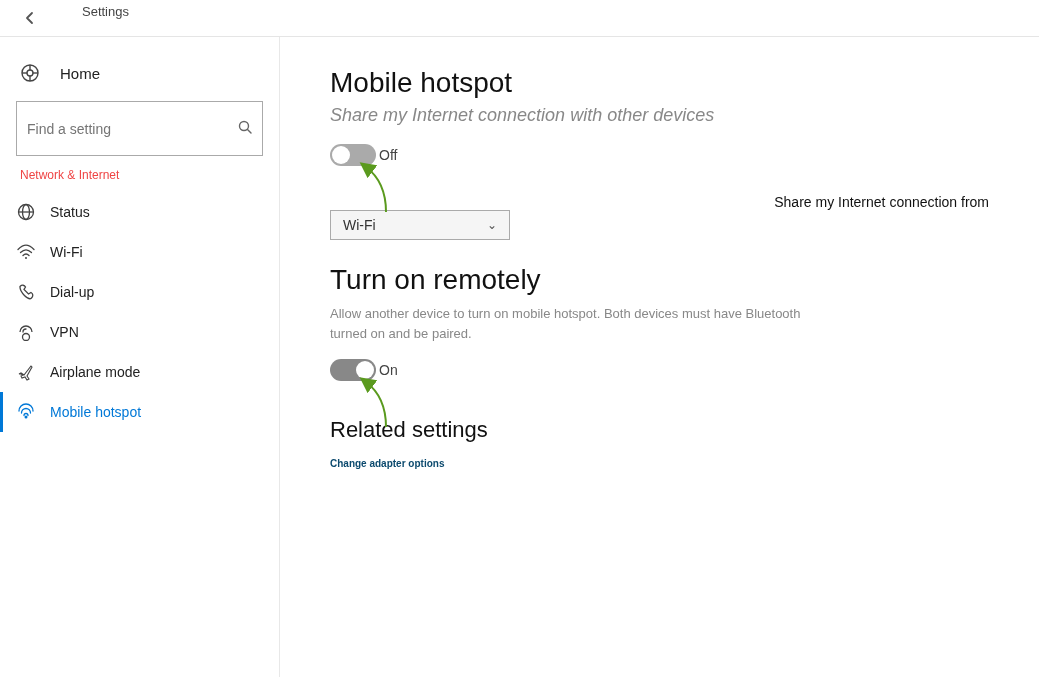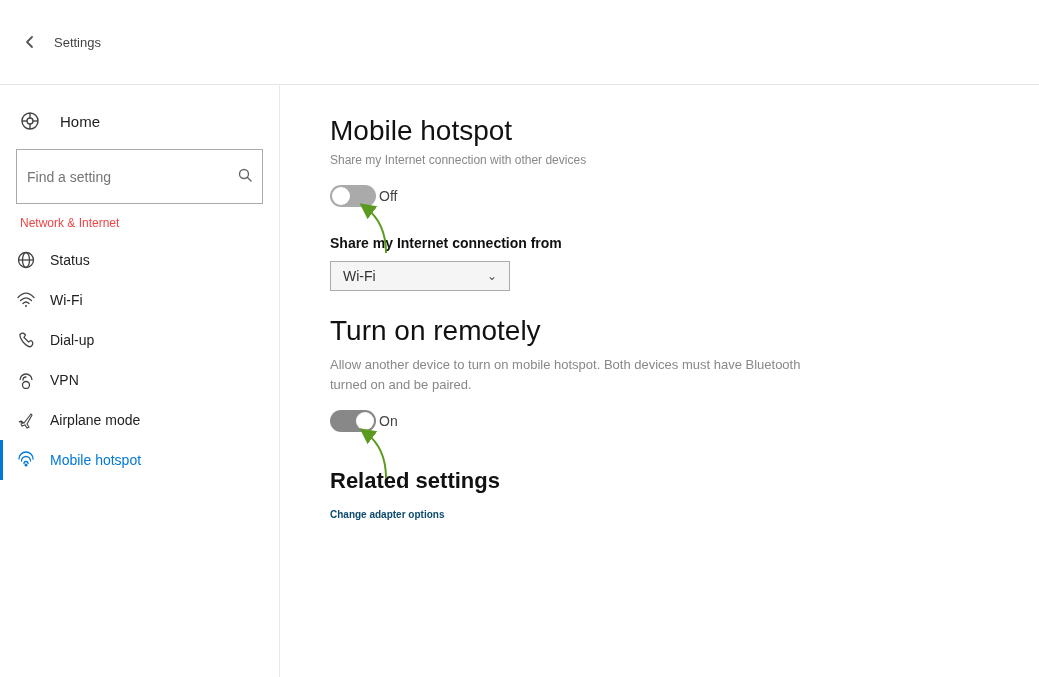--- a/index.html
+++ b/index.html
@@ -9,24 +9,25 @@
       color: #222;
       width: 1039px;
       min-height: 677px;
       display: flex;
       flex-direction: column;
     }
 
     
     .top-bar {
       display: flex;
-      align-items: center;
-      padding: 28px 16px;
+      align-items: flex-start;
+      padding: 4px 16px;
       background: #fff;
       border-bottom: 1px solid #e5e5e5;
+      gap: 28px;
     }
     .back-btn {
       width: 28px;
       height: 28px;
       display: flex;
       align-items: center;
       justify-content: center;
       cursor: pointer;
       color: #666;
       font-size: 16px;
@@ -129,23 +130,24 @@
       overflow-y: auto;
     }
 
     .page-title {
       font-size: 28px;
       font-weight: 300;
       color: #111;
       margin-bottom: 6px;
     }
     .page-subtitle {
-      font-size: 12px;
+      font-size: 18px;
       color: #888;
       margin-bottom: 18px;
+      font-style: italic;
     }
 
     
     .toggle-row {
       display: flex;
       align-items: center;
       gap: 3px;
       margin-bottom: 6px;
     }
     .toggle {
@@ -174,24 +176,24 @@
       left: 26px;
     }
     .toggle-label {
       font-size: 14px;
       color: #444;
     }
 
     
     .section-title {
       font-size: 14px;
-      font-weight: 700;
+      font-weight: 400;
       color: #111;
       margin-top: 20px;
-      margin-bottom: 10px;
+      text-align: right;
     }
 
     .dropdown-row {
       display: flex;
       align-items: center;
       margin-bottom: 24px;
     }
     .dropdown {
       width: 180px;
       padding: 6px 12px;
@@ -219,21 +221,21 @@
     .turn-on-desc {
       font-size: 13px;
       color: #888;
       margin-bottom: 16px;
       max-width: 500px;
       line-height: 1.5;
     }
 
     .related-title {
       font-size: 22px;
-      font-weight: 700;
+      font-weight: 400;
       color: #111;
       margin-top: 24px;
       margin-bottom: 10px;
     }
     .related-link {
       color: #0c4a6e;
       font-size: 10px;
       text-decoration: none;
       cursor: pointer;
       font-weight: bold;

